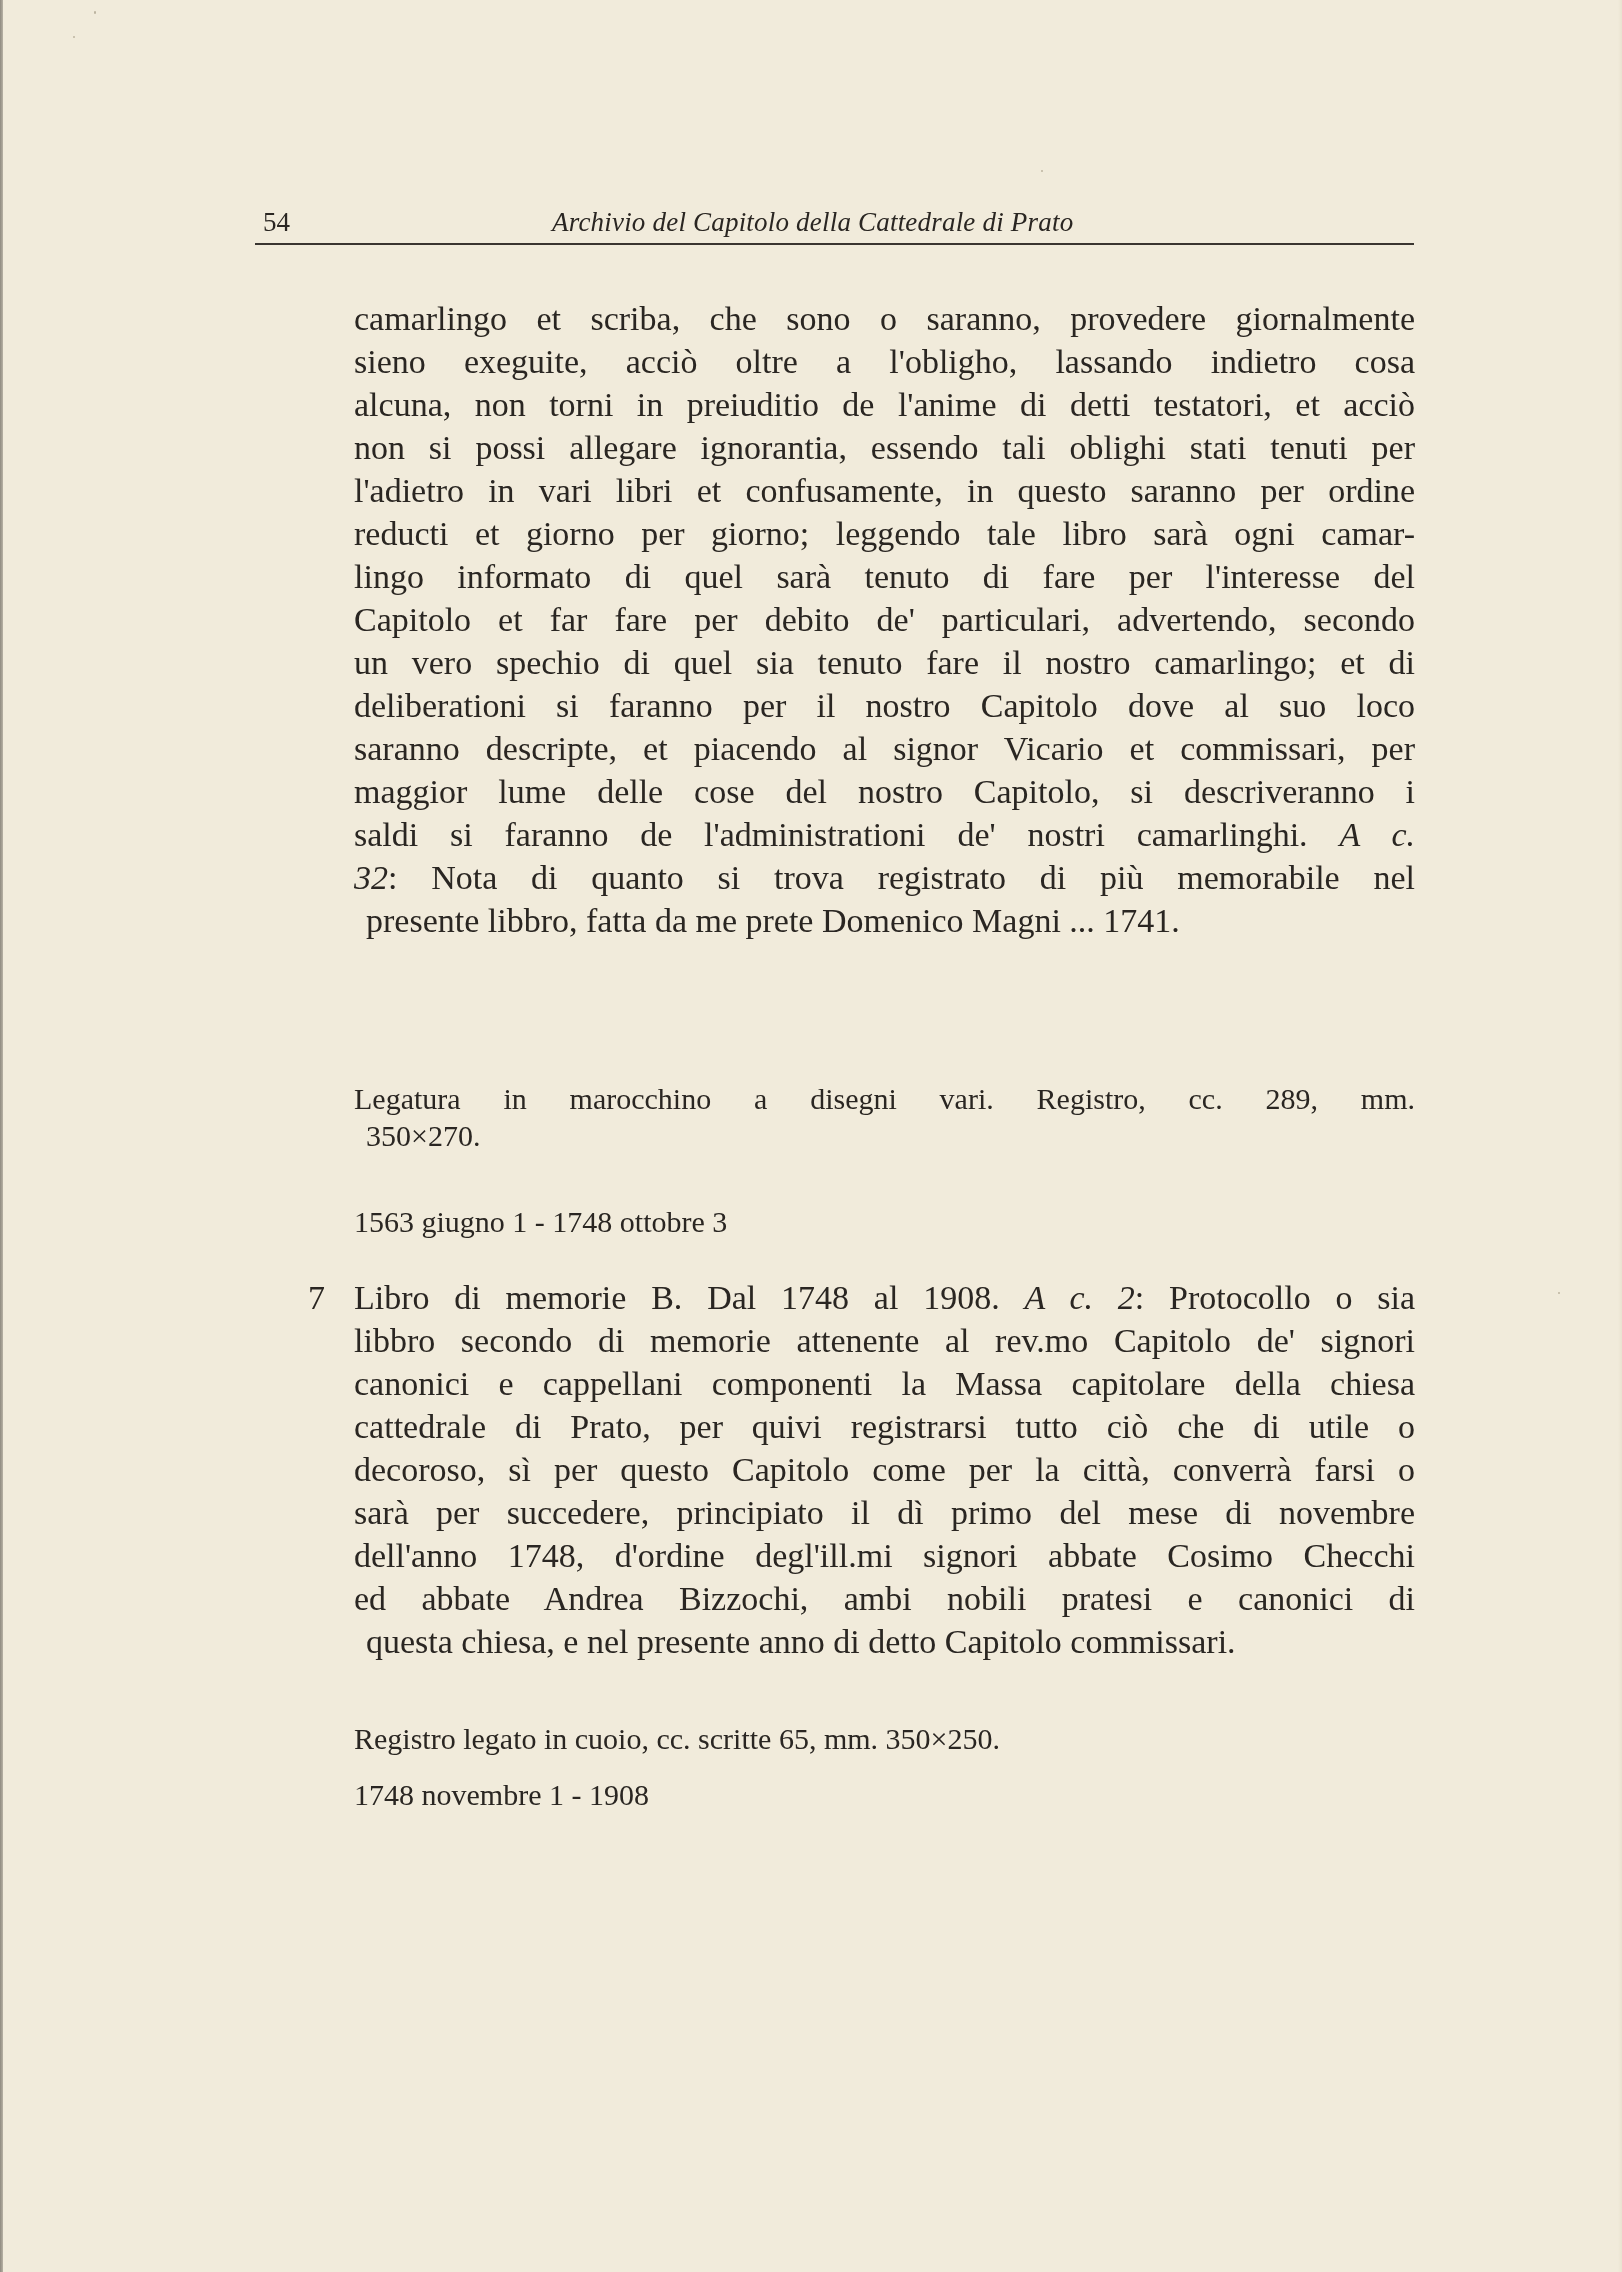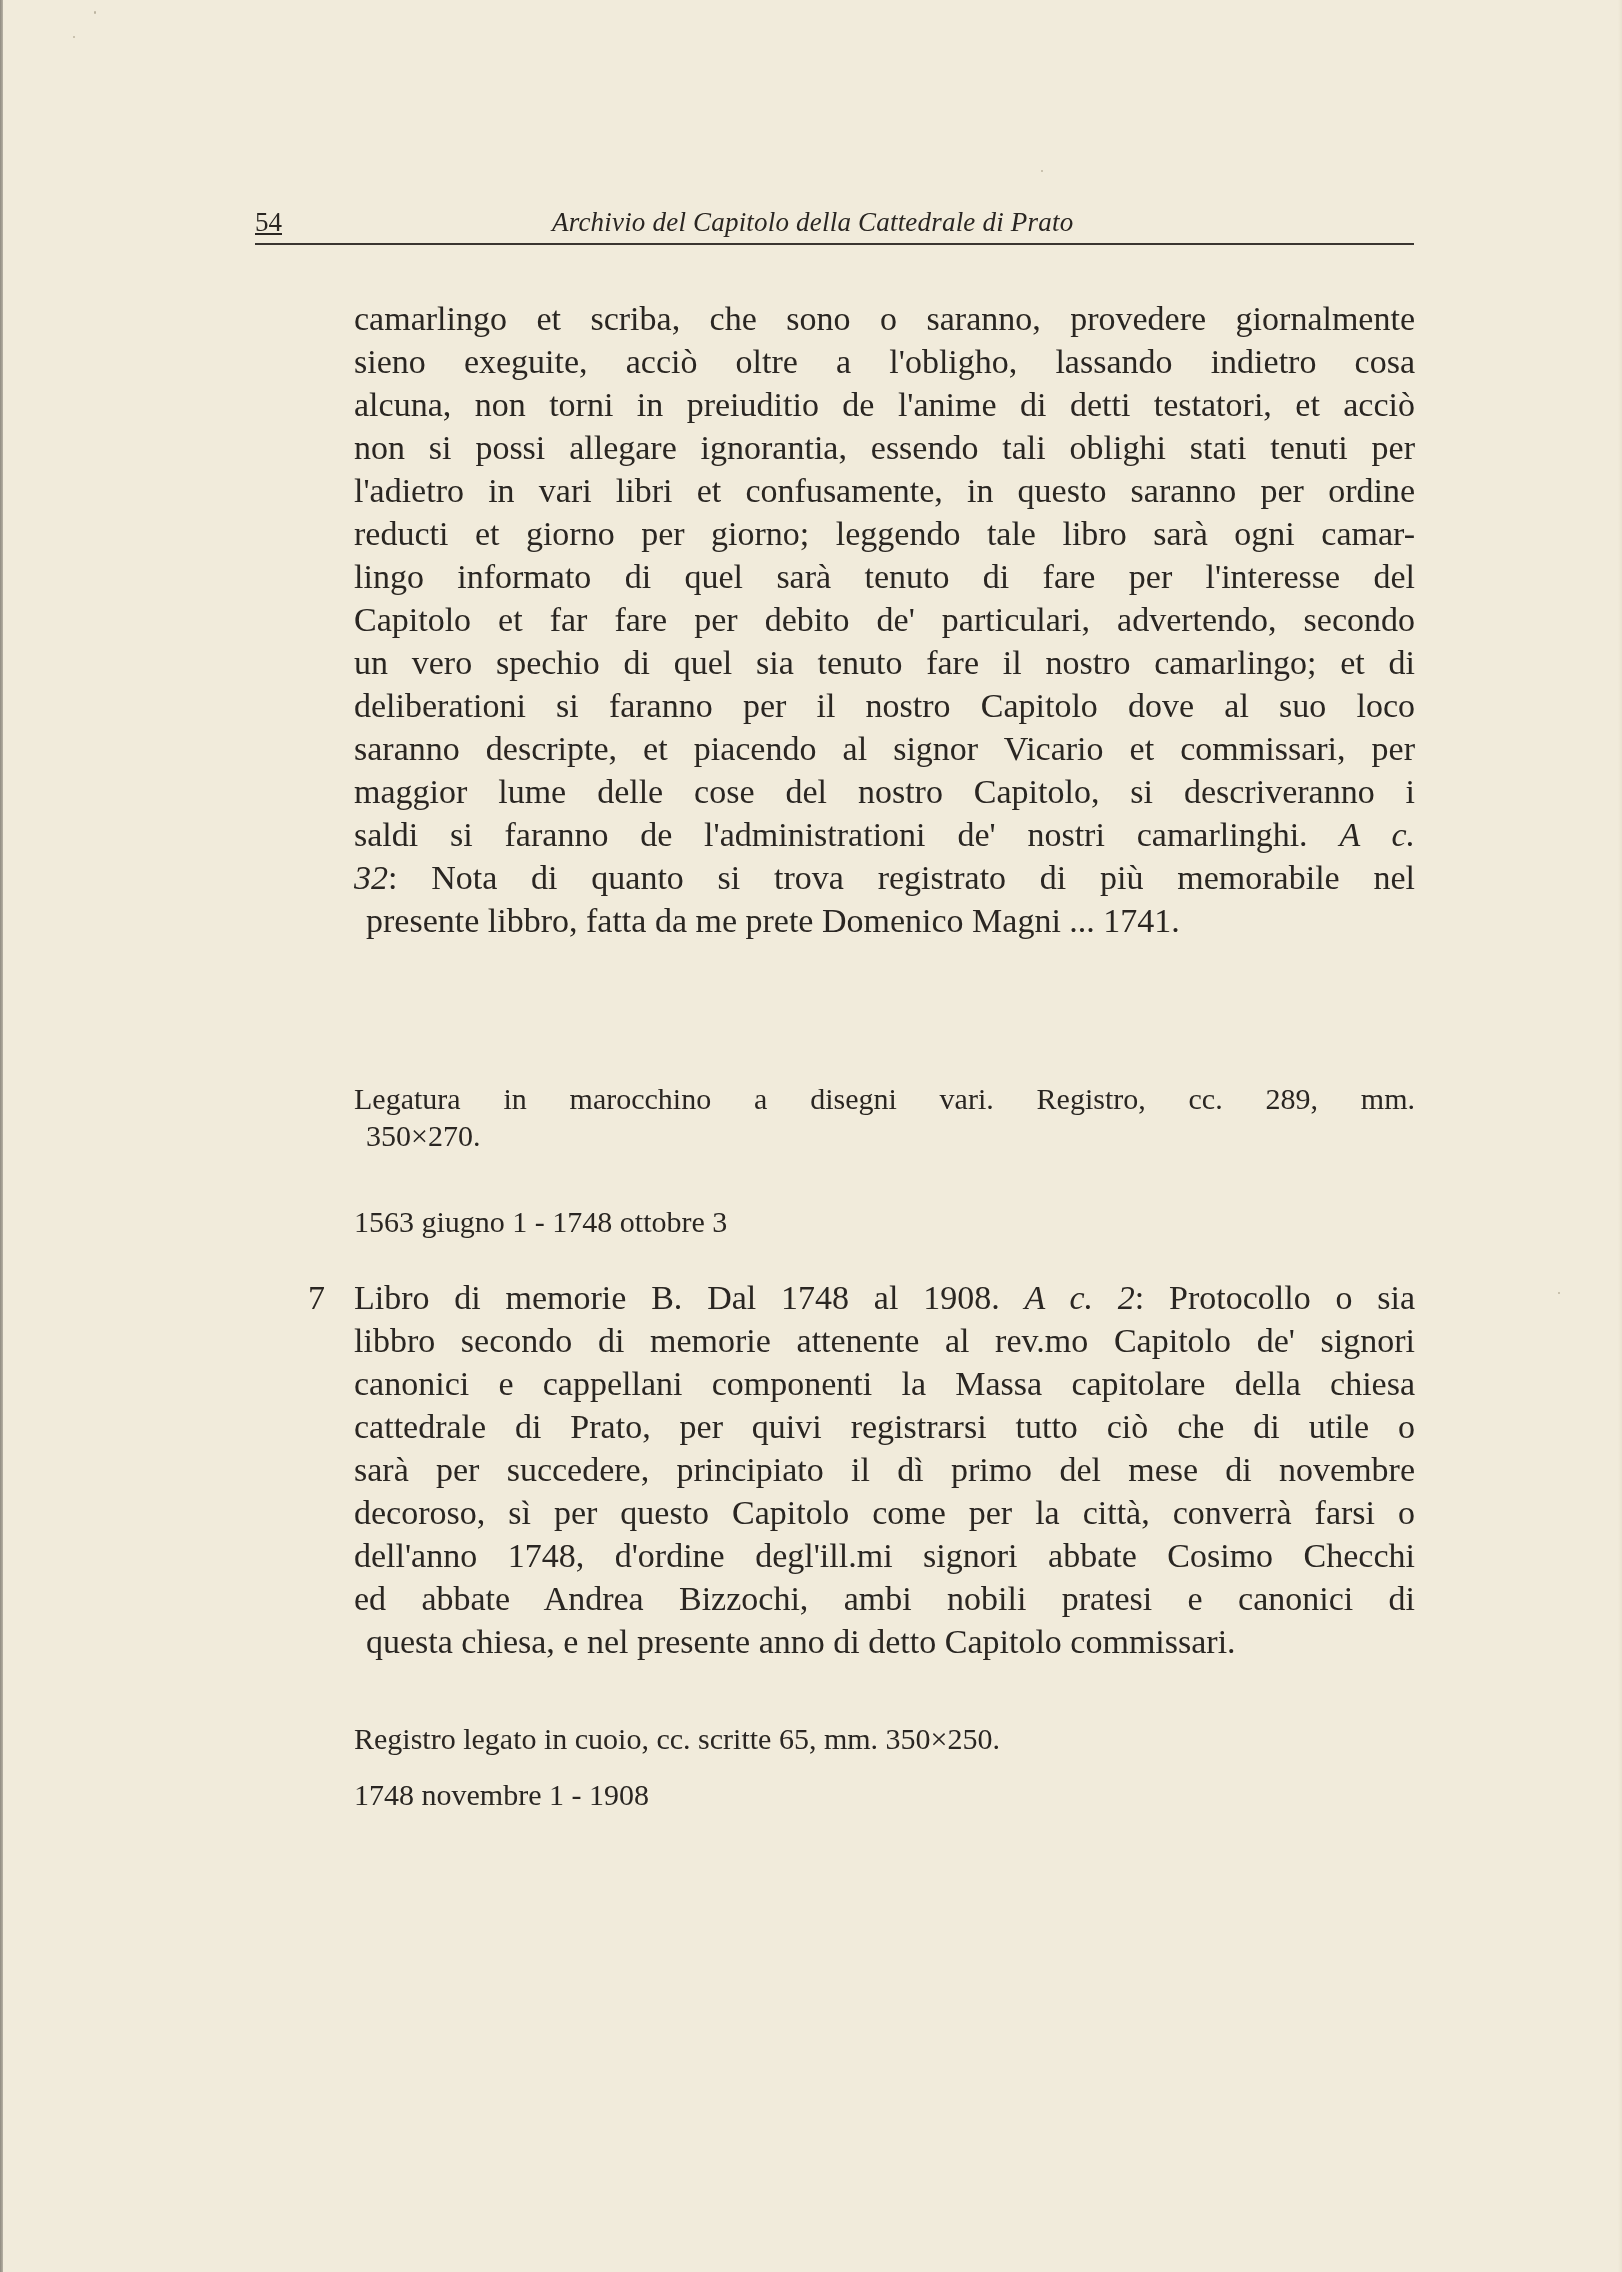--- a/index.html
+++ b/index.html
@@ -35,23 +35,22 @@
       position: absolute;
       left: 255px;
       top: 202px;
       width: 1159px;
       height: 42px;
       font-family: "Liberation Serif", "DejaVu Serif", serif;
       font-size: 27px;
     }
     .page-number {
       position: absolute;
-      left: 0;
+      left: 8px;
       top: 4.8px;
-      text-decoration: underline;
     }
     .running-title {
       position: absolute;
       left: 297px;
       top: 4.8px;
       font-style: italic;
       letter-spacing: 0.2px;
     }
     .head-rule {
       position: absolute;
@@ -154,22 +153,22 @@
   <span class="line last">350×270.</span>
 </div>
 <div class="note date1">1563 giugno 1 - 1748 ottobre 3</div>
 
 <div class="entry7-number">7</div>
 <div class="body-block block-entry7">
   <span class="line"><span>Libro di memorie B. Dal 1748 al 1908.</span> <span class="italic">A c. 2</span><span>: Protocollo o sia</span></span>
   <span class="line">libbro secondo di memorie attenente al rev.mo Capitolo de' signori</span>
   <span class="line">canonici e cappellani componenti la Massa capitolare della chiesa</span>
   <span class="line">cattedrale di Prato, per quivi registrarsi tutto ciò che di utile o</span>
+  <span class="line">decoroso, sì per questo Capitolo come per la città, converrà farsi o</span>
   <span class="line">sarà per succedere, principiato il dì primo del mese di novembre</span>
-  <span class="line">decoroso, sì per questo Capitolo come per la città, converrà farsi o</span>
   <span class="line">dell'anno 1748, d'ordine degl'ill.mi signori abbate Cosimo Checchi</span>
   <span class="line">ed abbate Andrea Bizzochi, ambi nobili pratesi e canonici di</span>
   <span class="line last">questa chiesa, e nel presente anno di detto Capitolo commissari.</span>
 </div>
 
 <div class="note note2">Registro legato in cuoio, cc. scritte 65, mm. 350×250.</div>
 <div class="note date2">1748 novembre 1 - 1908</div>
 
 <div class="speck" style="left:94px;top:11.3px;"></div>
 <div class="speck" style="left:73px;top:36px;"></div>

